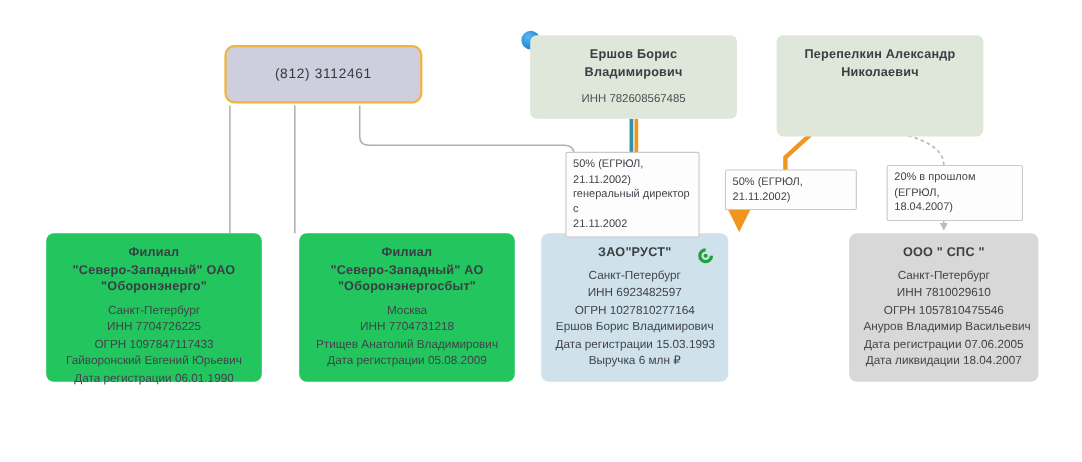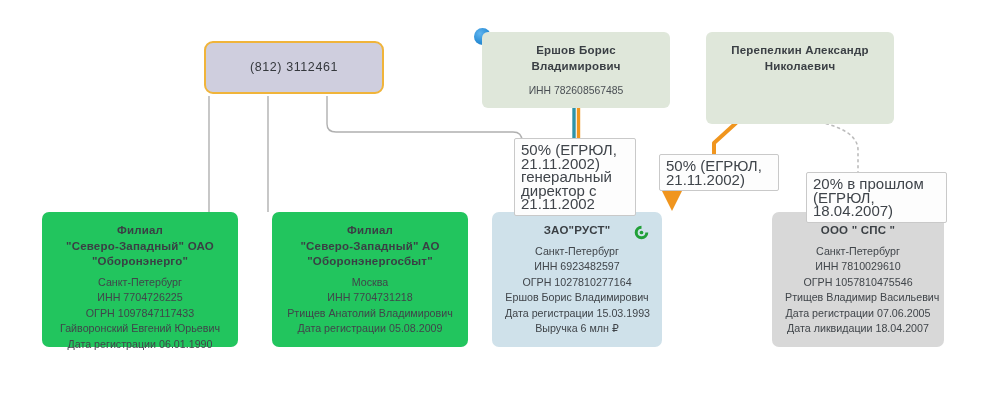--- a/index.html
+++ b/index.html
@@ -85,28 +85,28 @@
   }
 
   
   .edge-label{
     position:absolute;
     box-sizing:border-box;
     background:#fdfdfd;
     border:1px solid #c9c9c9;
     border-radius:2px;
     padding:4px 6px;
-    font-size:15px;
+    font-size:10px;
     line-height:13.5px;
     color:#3f444a;
     white-space:pre-line;
   }
   #lbl-50-dir{left:514px;top:138px;width:122px;}
   #lbl-50{left:659px;top:154px;width:120px;}
-  #lbl-20{left:806px;top:150px;width:141px;margin-top:22px;}
+  #lbl-20{left:806px;top:150px;width:124px;}
 </style>
 </head>
 <body>
 
 <div id="canvas">
 
   <svg class="edges" viewBox="0 0 984 420">
     <defs>
       <marker id="arrow-orange" viewBox="0 0 10 10" refX="6" refY="5" markerWidth="5" markerHeight="5" orient="auto-start-reverse">
         <path d="M 0 0 L 10 5 L 0 10 z" fill="#f0951e"></path>
@@ -180,21 +180,21 @@
     <div class="line">Ершов Борис Владимирович</div>
     <div class="line">Дата регистрации 15.03.1993</div>
     <div class="line">Выручка 6 млн ₽</div>
   </div>
 
   <div class="node" id="node-sps">
     <div class="title">ООО "  СПС  "</div>
     <div class="line">Санкт-Петербург</div>
     <div class="line">ИНН 7810029610</div>
     <div class="line">ОГРН 1057810475546</div>
-    <div class="line">Ртищев Владимир Васильевич</div>
+    <div class="line">Ануров Владимир Васильевич</div>
     <div class="line">Дата регистрации 07.06.2005</div>
     <div class="line">Дата ликвидации 18.04.2007</div>
   </div>
 
   <div class="edge-label" id="lbl-50-dir">50% (ЕГРЮЛ, 21.11.2002)
 генеральный директор с
 21.11.2002</div>
   <div class="edge-label" id="lbl-50">50% (ЕГРЮЛ, 21.11.2002)</div>
   <div class="edge-label" id="lbl-20">20% в прошлом (ЕГРЮЛ,
 18.04.2007)</div>

